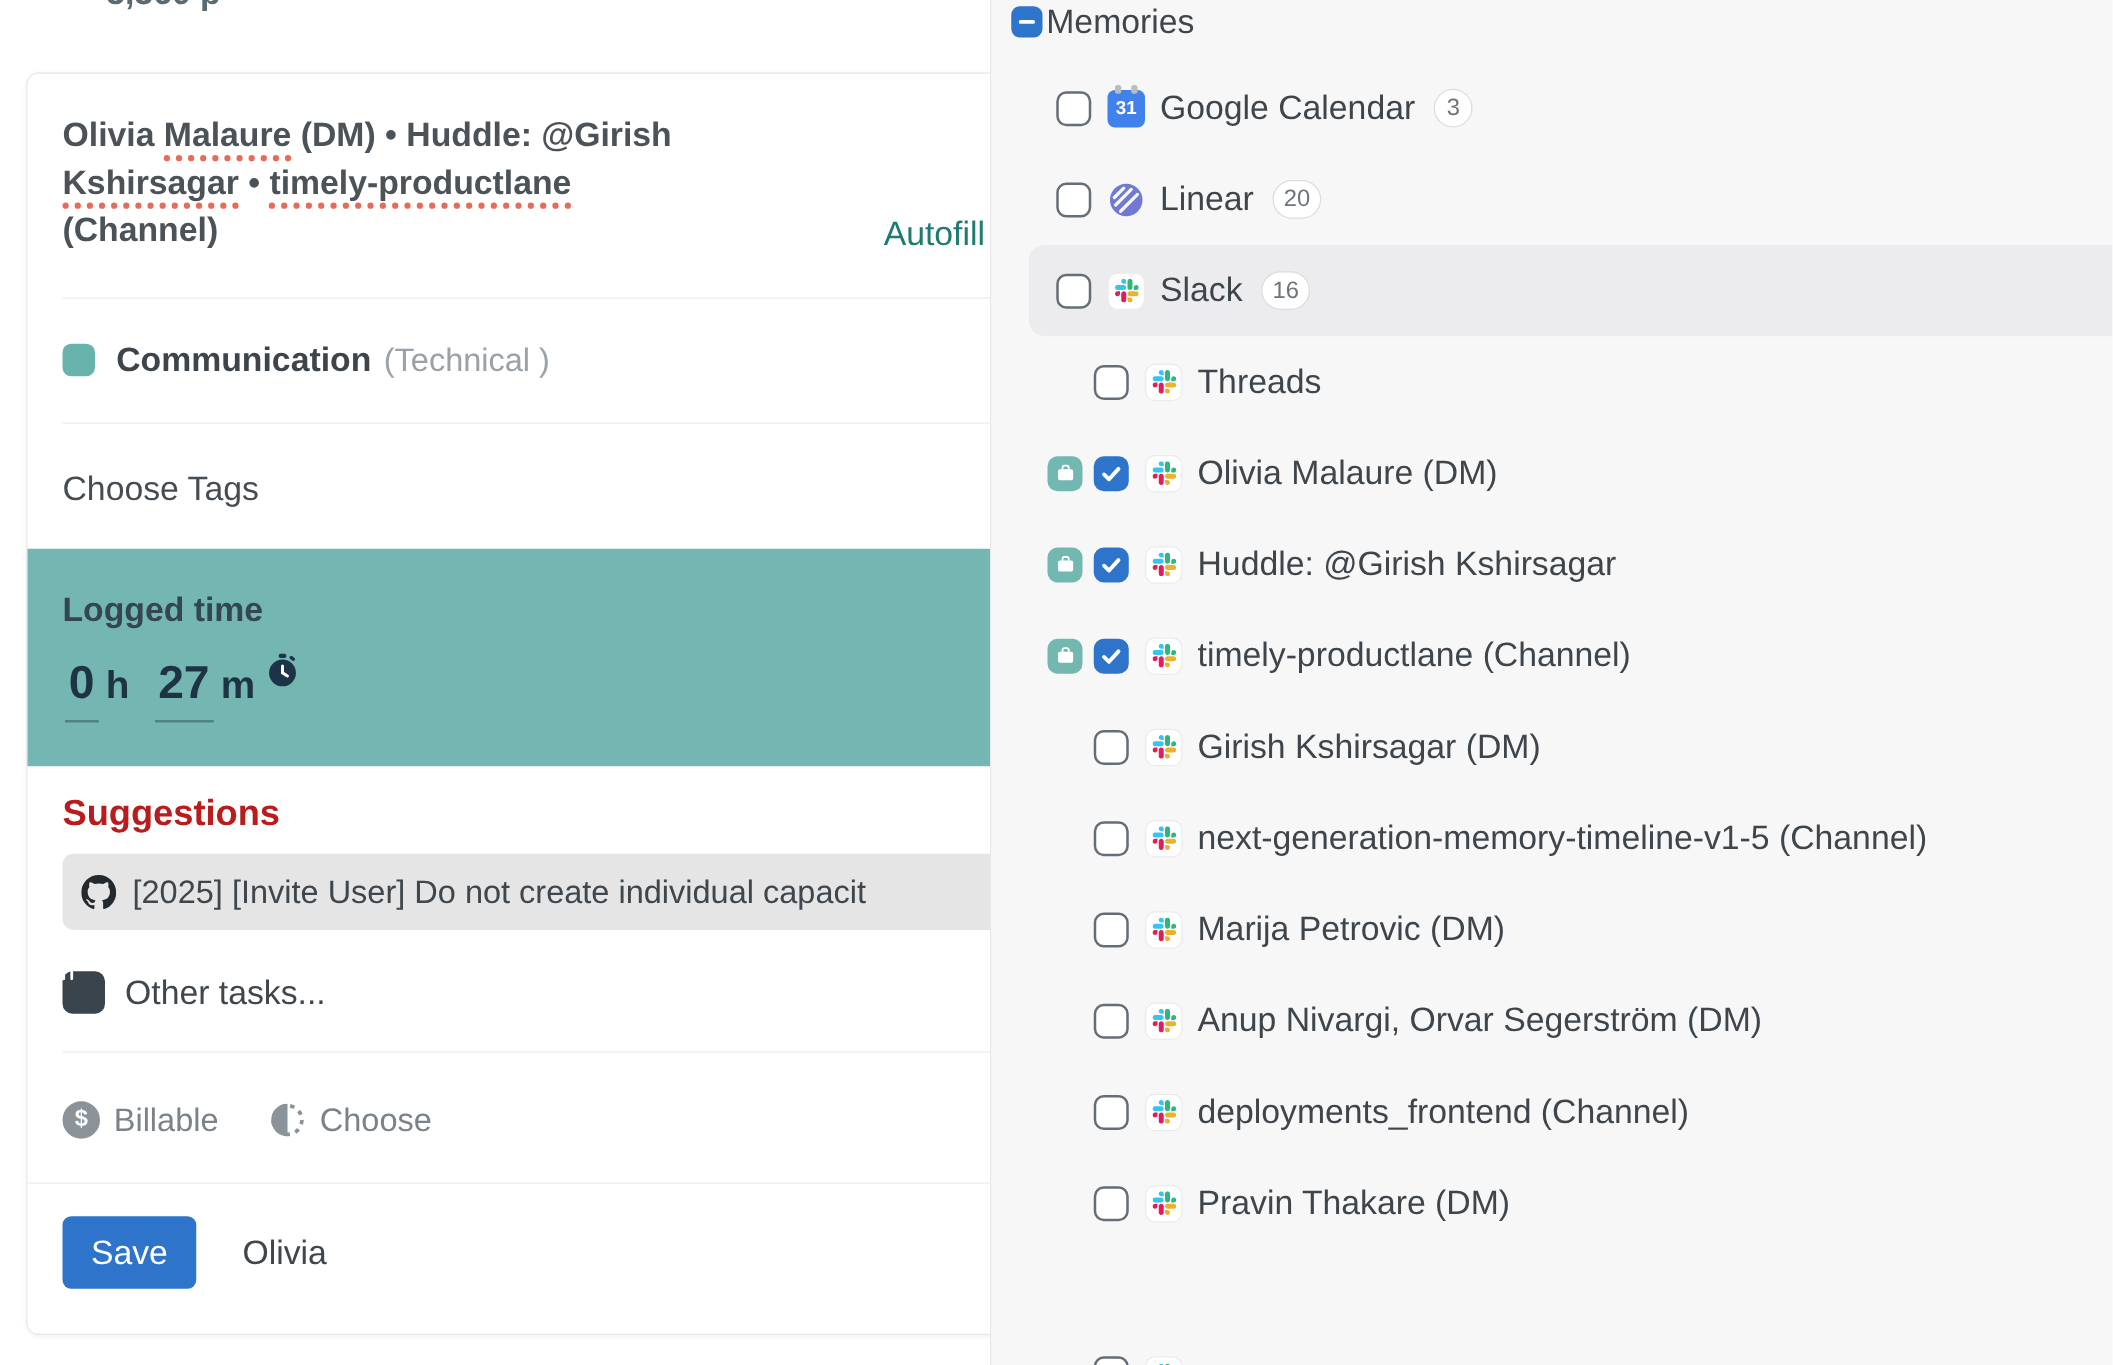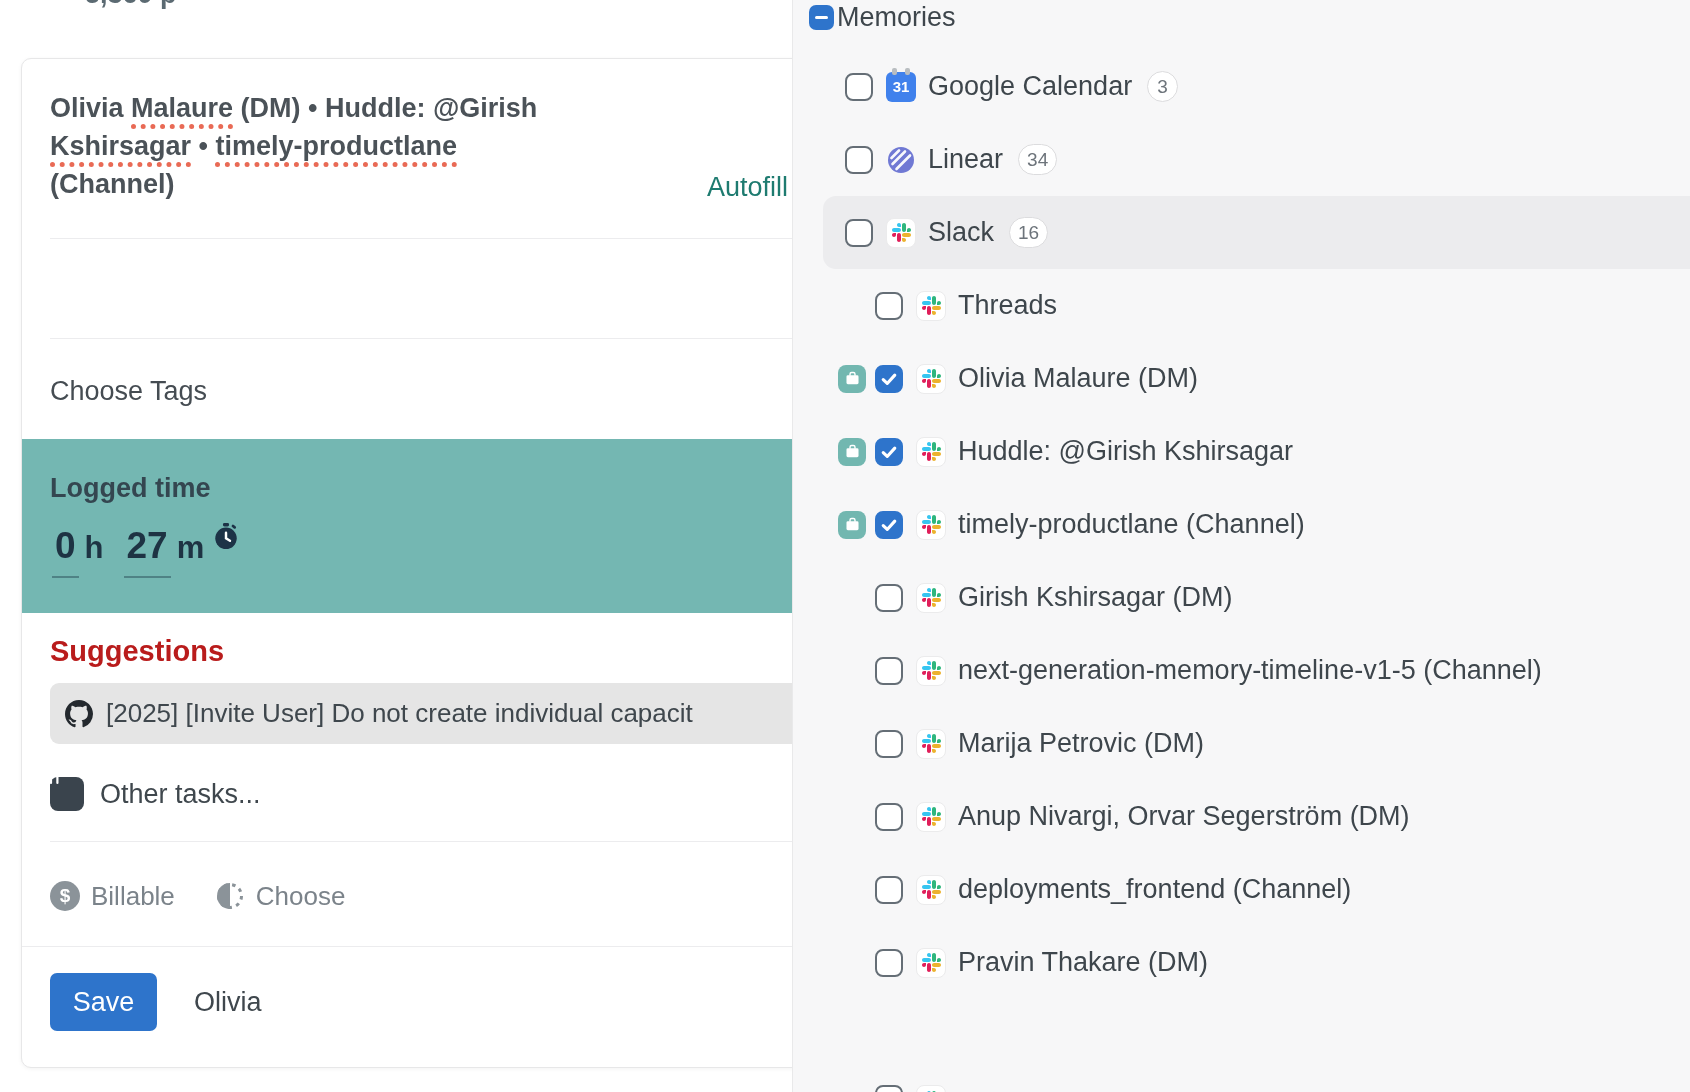--- a/index.html
+++ b/index.html
@@ -114,20 +114,26 @@
         <svg width="34" height="34" viewBox="0 0 34 34">
           <path d="M21 9 l2.5 6 L30 17.5 l-6.5 2.5 L21 26.5 l-2.5-6.5 L12 17.5 l6.5-2.5 Z" fill="#1e7b70"></path>
           <path d="M11 4 l1.6 3.6 L16.2 9.2 l-3.6 1.6 L11 14.4 l-1.6-3.6 L5.8 9.2 l3.6-1.6 Z" fill="#1e7b70"></path>
         </svg>
       </span>
     </div>
   </div>
 
   <div class="hr" style="top:179px"></div>
 
+  <div class="row50" style="top:204px">
+    <span class="proj-swatch"></span>
+    <span class="proj-name">Communication</span>
+    <span class="proj-type">(Technical )</span>
+    <span class="chev"></span>
+  </div>
 
   <div class="hr" style="top:279px"></div>
 
   <div class="row50" style="top:307px">
     <span class="tags-label">Choose Tags</span>
     <span class="chev"></span>
   </div>
 
   <div class="teal-band">
     <div class="lt-label">Logged time</div>
@@ -219,21 +225,21 @@
           <svg width="30" height="30" viewBox="0 0 30 30">
             <circle cx="15" cy="15" r="13" fill="#7079d4"></circle>
             <g stroke="#fff" stroke-width="2.6" stroke-linecap="round" opacity="0.95">
               <line x1="5.5" y1="13" x2="13" y2="5.5"></line>
               <line x1="6.5" y1="19" x2="19" y2="6.5"></line>
               <line x1="10.5" y1="24" x2="24" y2="10.5"></line>
             </g>
           </svg>
         </span>
         <span class="mem-label">Linear</span>
-        <span class="badge">34</span>
+        <span class="badge">20</span>
       </div>
       <div class="mem-row hl">
         <span class="cb"></span>
         <span class="src">
           <span class="slack-sq">
             <svg width="19" height="19" viewBox="0 0 122.8 122.8">
               <path fill="#36C5F0" d="M45.2 25.8c-7.1 0-12.9-5.8-12.9-12.9S38.1 0 45.2 0s12.9 5.8 12.9 12.9v12.9H45.2zM45.2 32.3c7.1 0 12.9 5.8 12.9 12.9s-5.8 12.9-12.9 12.9H12.9C5.8 58.1 0 52.3 0 45.2s5.8-12.9 12.9-12.9h32.3z"></path>
               <path fill="#2EB67D" d="M97 45.2c0-7.1 5.8-12.9 12.9-12.9s12.9 5.8 12.9 12.9-5.8 12.9-12.9 12.9H97V45.2zM90.5 45.2c0 7.1-5.8 12.9-12.9 12.9s-12.9-5.8-12.9-12.9V12.9C64.7 5.8 70.5 0 77.6 0s12.9 5.8 12.9 12.9v32.3z"></path>
               <path fill="#ECB22E" d="M77.6 97c7.1 0 12.9 5.8 12.9 12.9s-5.8 12.9-12.9 12.9-12.9-5.8-12.9-12.9V97h12.9zM77.6 90.5c-7.1 0-12.9-5.8-12.9-12.9s5.8-12.9 12.9-12.9h32.3c7.1 0 12.9 5.8 12.9 12.9s-5.8 12.9-12.9 12.9H77.6z"></path>
               <path fill="#E01E5A" d="M25.8 77.6c0 7.1-5.8 12.9-12.9 12.9S0 84.7 0 77.6s5.8-12.9 12.9-12.9h12.9v12.9zM32.3 77.6c0-7.1 5.8-12.9 12.9-12.9s12.9 5.8 12.9 12.9v32.3c0 7.1-5.8 12.9-12.9 12.9s-12.9-5.8-12.9-12.9V77.6z"></path>

